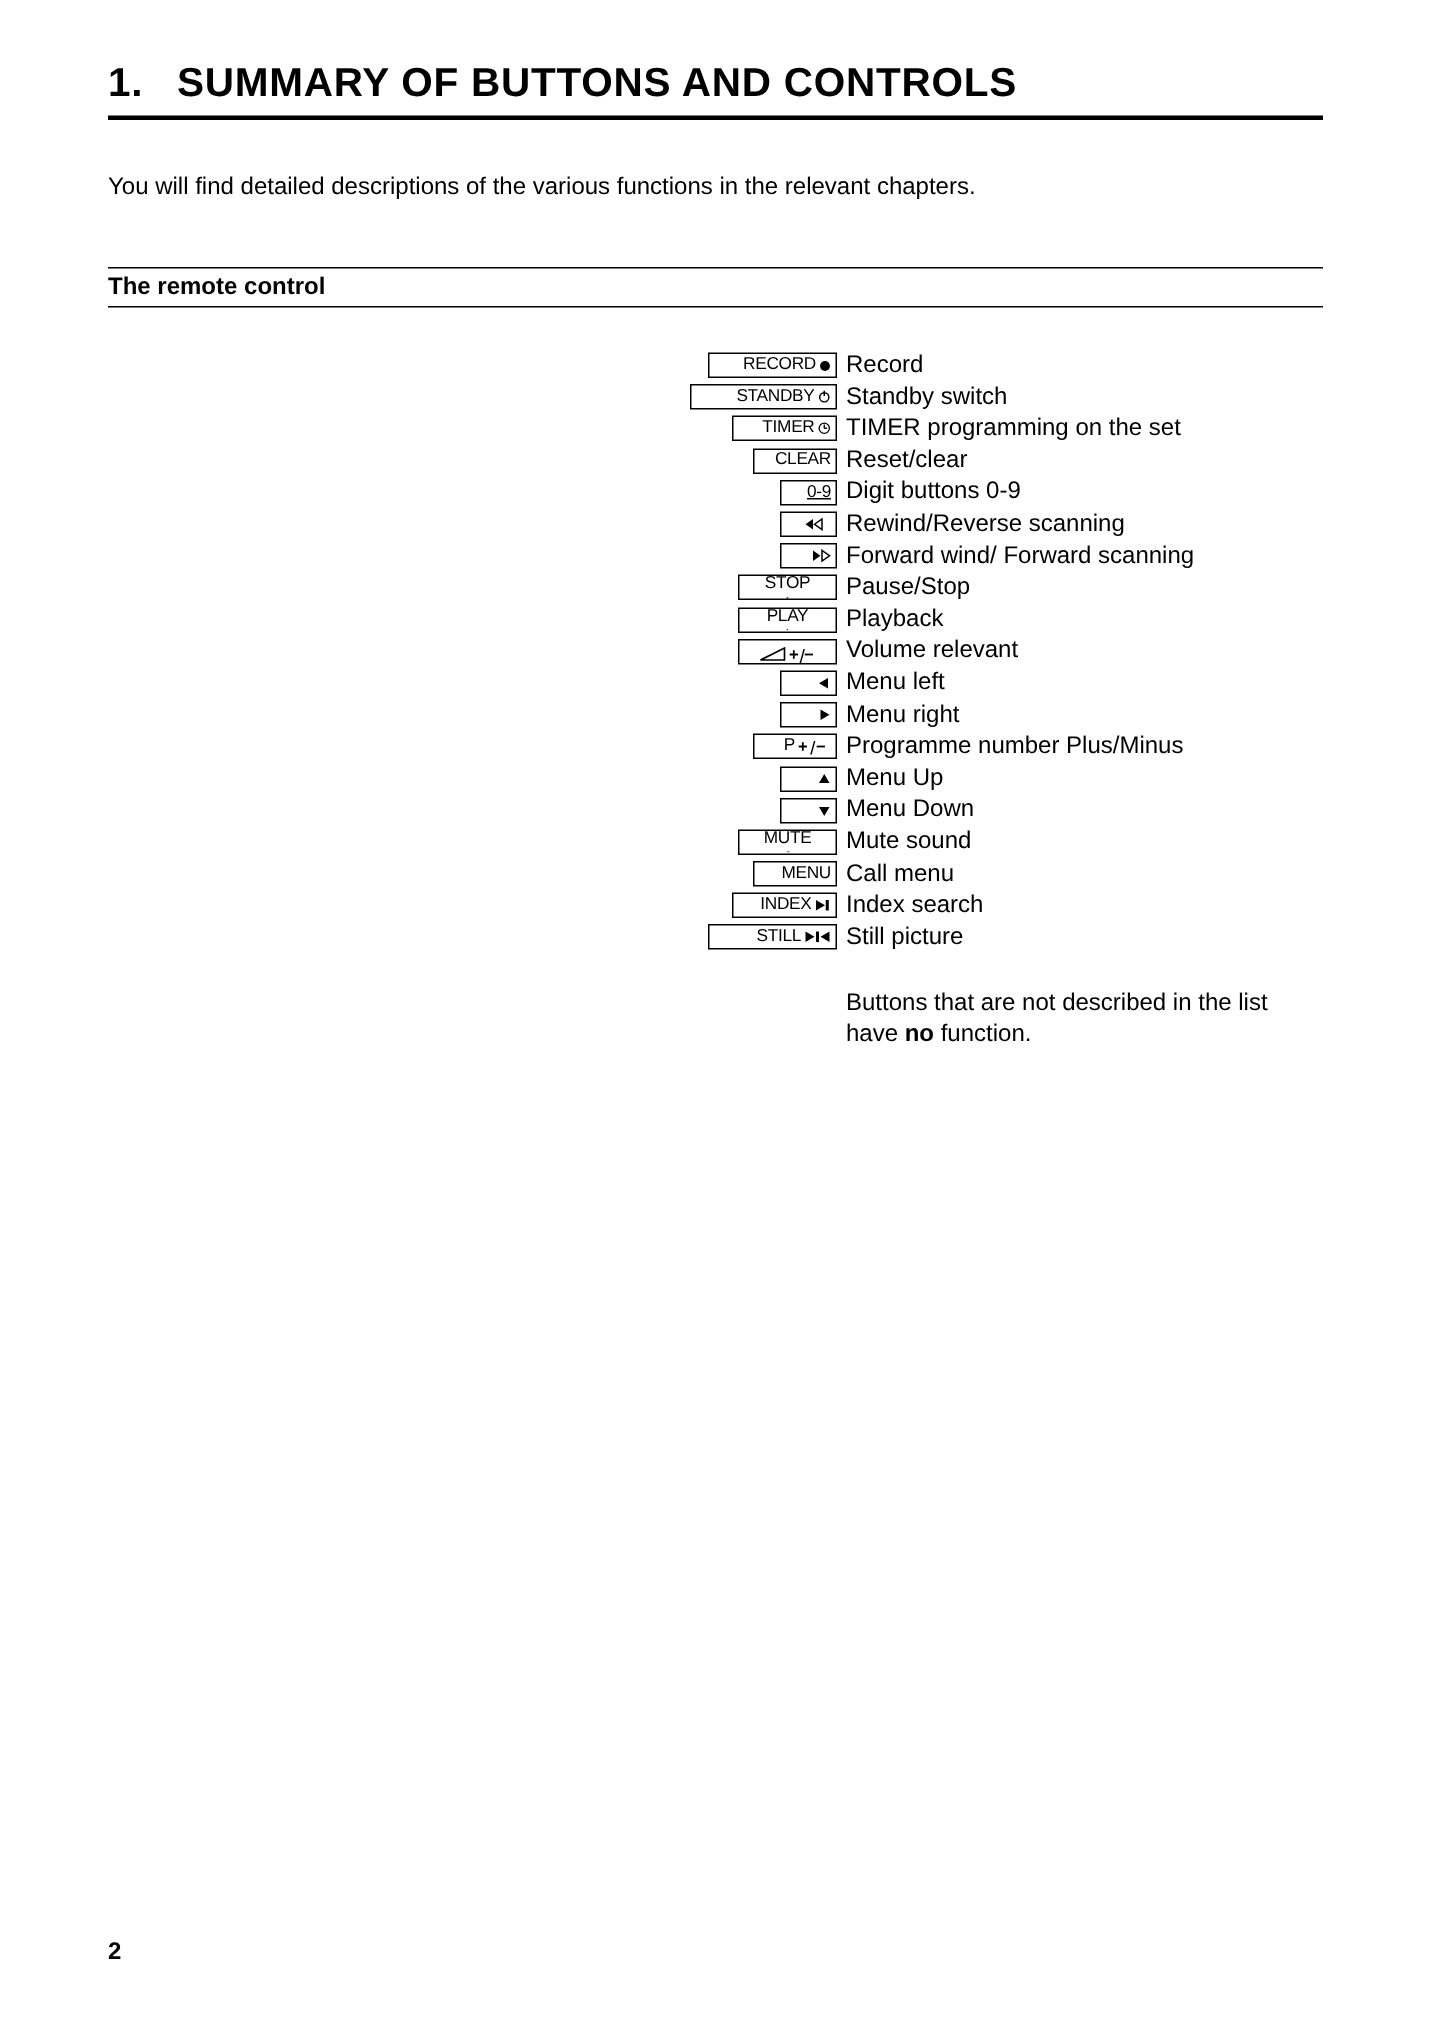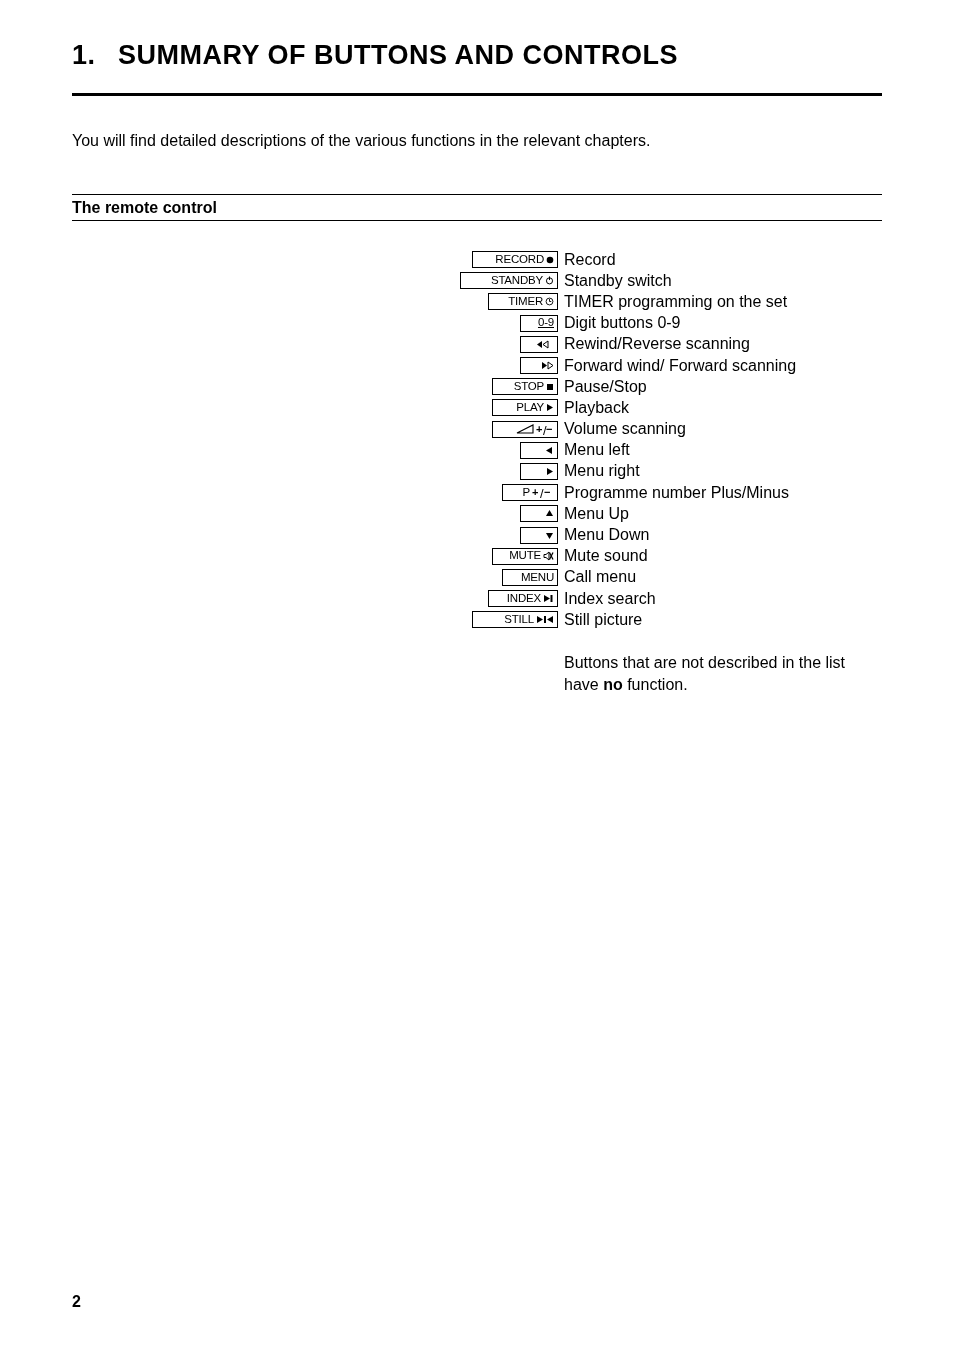--- a/index.html
+++ b/index.html
@@ -14,21 +14,21 @@
     color: #000;
     position: relative;
     box-sizing: border-box;
     padding: 40px 72px 40px 72px;
   }
   .chapter-title {
     font-size: 27px;
     font-weight: 700;
     letter-spacing: 0.5px;
     margin-top: 0;
-    margin-bottom: 22px;
+    margin-bottom: 6px;
   }
   .chapter-title .num {
     display: inline-block;
     width: 46px;
   }
   .heavy-rule {
     border: none;
     border-top: 3px solid #000;
     margin: 0 0 36px 0;
   }
@@ -71,21 +71,21 @@
     padding: 0 3px;
     display: flex;
     align-items: center;
     justify-content: flex-end;
     gap: 2px;
     white-space: nowrap;
   }
   .wide1 { min-width: 78px; }
   .wide2 { min-width: 90px; }
   .wide3 { min-width: 62px; }
-  .wide4 { min-width: 58px; }
+  .wide4 { min-width: 58px; flex-direction: column; }
   .wide5 { min-width: 48px; }
   .narrow { min-width: 30px; text-decoration: underline; }
   .desc {
     font-size: 16px;
     line-height: 1;
   }
   .btn-label {
     font-family: Arial, sans-serif;
     font-size: 11.5px;
     letter-spacing: -0.2px;
@@ -156,20 +156,28 @@
         <svg class="inline-ico" width="9" height="9" viewBox="0 0 10 10">
             <circle cx="5" cy="5" r="3.8" fill="none" stroke="#000" stroke-width="1"></circle>
             <line x1="5" y1="5" x2="5" y2="2.2" stroke="#000" stroke-width="1"></line>
             <line x1="5" y1="5" x2="7" y2="5" stroke="#000" stroke-width="1"></line>
           </svg>
       </div>
     </div>
     <span class="desc">TIMER programming on the set</span>
   </div>
 
+  <div class="kv-row">
+    <div class="btn-col">
+      <div class="btn-box wide5">
+        <span class="btn-label">CLEAR</span>
+      </div>
+    </div>
+    <span class="desc">Reset/clear</span>
+  </div>
 
   <div class="kv-row">
     <div class="btn-col">
       <div class="btn-box narrow">
         <span class="btn-label">0-9</span>
       </div>
     </div>
     <span class="desc">Digit buttons 0-9</span>
   </div>
 
@@ -225,21 +233,21 @@
     <div class="btn-col">
       <div class="btn-box wide4">
         <svg class="inline-ico" width="38" height="11" viewBox="0 0 38 11">
             <polygon points="1,9 17,9 17,1" fill="none" stroke="#000" stroke-width="1.1"></polygon>
             <text x="20" y="9" font-family="Arial" font-size="11" font-weight="700">+</text>
             <text x="27" y="11" font-family="Arial" font-size="13">/</text>
             <text x="30" y="9" font-family="Arial" font-size="11" font-weight="700">−</text>
           </svg>
       </div>
     </div>
-    <span class="desc">Volume scanning</span>
+    <span class="desc">Volume relevant</span>
   </div>
 
   <div class="kv-row">
     <div class="btn-col">
       <div class="btn-box narrow">
         <svg class="inline-ico" width="9" height="9" viewBox="0 0 9 9">
             <polygon points="7,1 7,8 1,4.5" fill="#000"></polygon>
           </svg>
       </div>
     </div>

